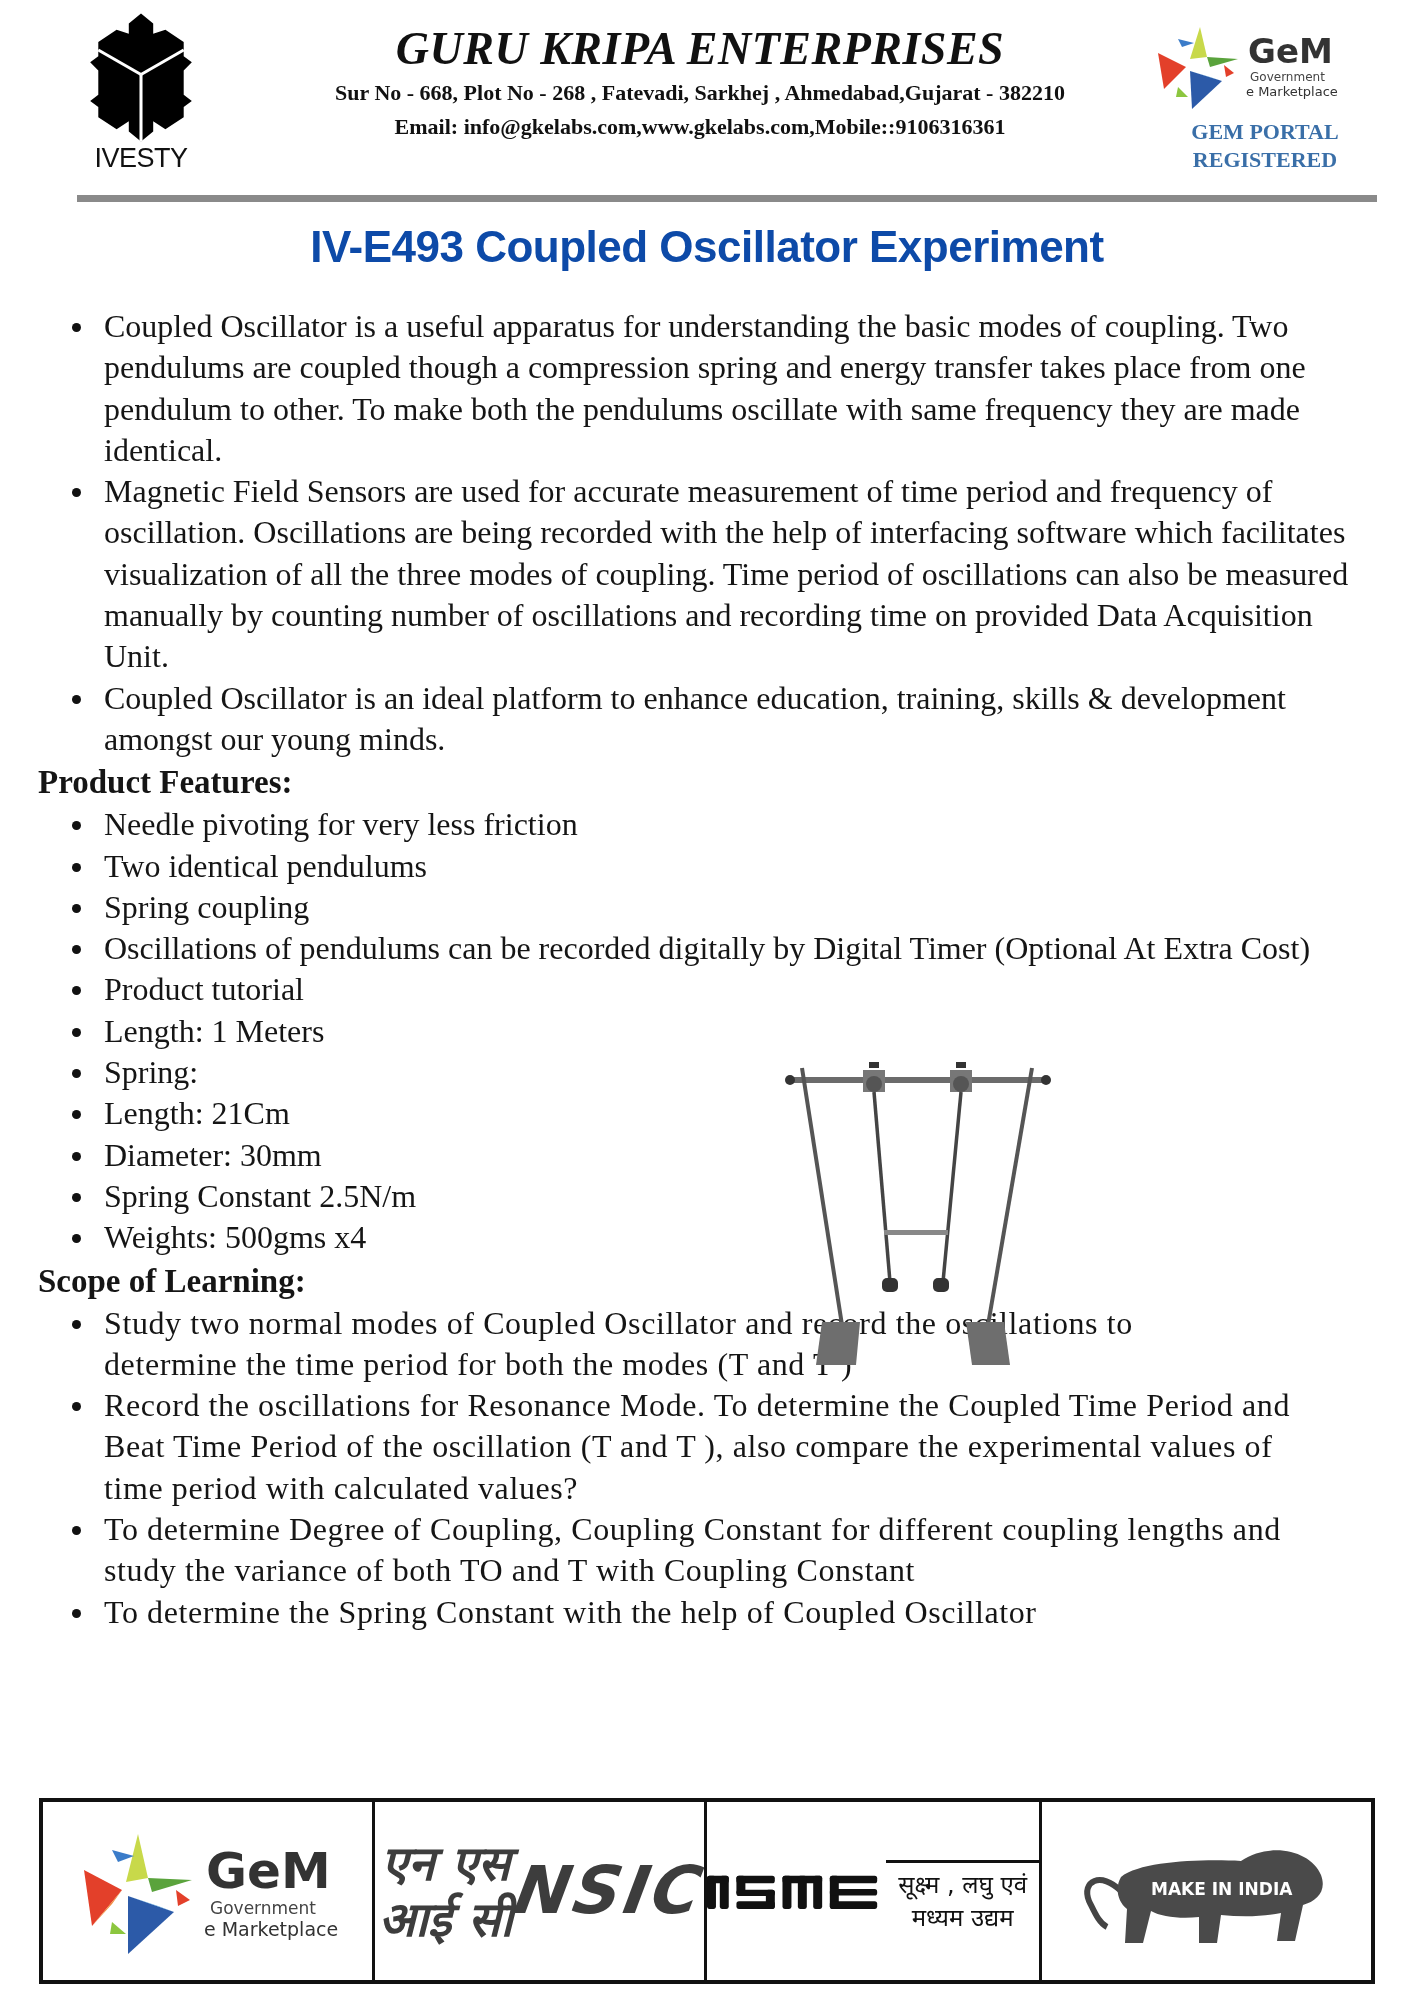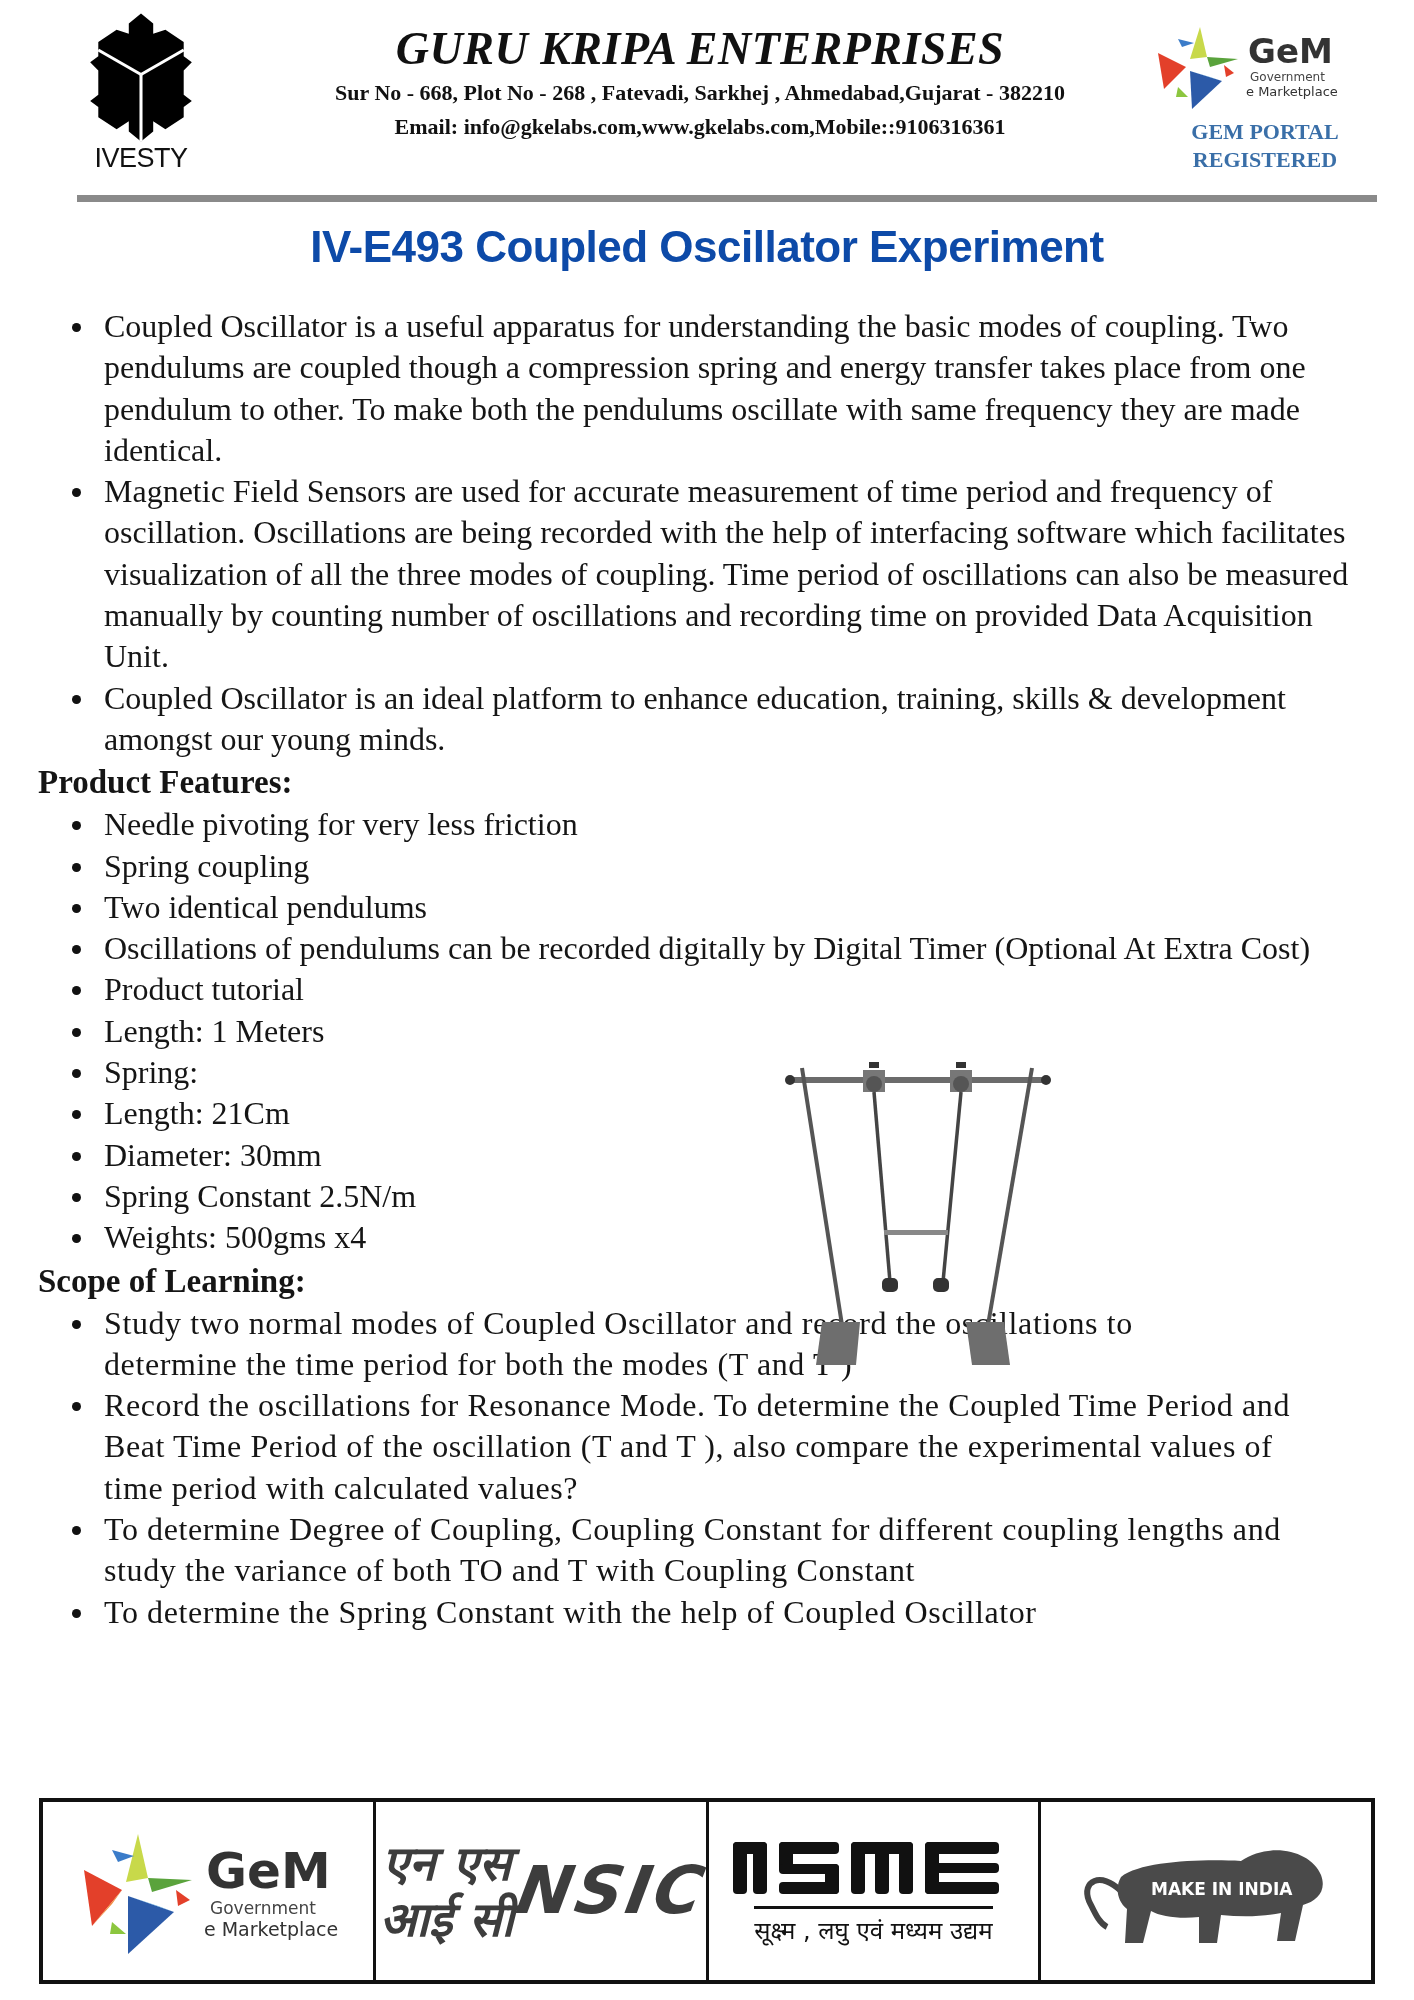--- a/index.html
+++ b/index.html
@@ -88,22 +88,22 @@
 <div class="content">
   <ul class="bullets">
     <li>Coupled Oscillator is a useful apparatus for understanding the basic modes of coupling. Two pendulums are coupled though a compression spring and energy transfer takes place from one pendulum to other. To make both the pendulums oscillate with same frequency they are made identical.</li>
     <li>Magnetic Field Sensors are used for accurate measurement of time period and frequency of oscillation. Oscillations are being recorded with the help of interfacing software which facilitates visualization of all the three modes of coupling. Time period of oscillations can also be measured manually by counting number of oscillations and recording time on provided Data Acquisition Unit.</li>
     <li>Coupled Oscillator is an ideal platform to enhance education, training, skills &amp; development amongst our young minds.</li>
   </ul>
 
   <div class="section-h">Product Features:</div>
   <ul class="bullets">
     <li>Needle pivoting for very less friction</li>
+    <li>Two identical pendulums</li>
     <li>Spring coupling</li>
-    <li>Two identical pendulums</li>
     <li>Oscillations of pendulums can be recorded digitally by Digital Timer (Optional At Extra Cost)</li>
     <li class="narrow">Product tutorial</li>
     <li class="narrow">Length: 1 Meters</li>
     <li class="narrow">Spring:</li>
     <li class="narrow">Length: 21Cm</li>
     <li class="narrow">Diameter: 30mm</li>
     <li class="narrow">Spring Constant 2.5N/m</li>
     <li class="narrow">Weights: 500gms x4</li>
   </ul>
 
@@ -160,21 +160,21 @@
       <polygon points="34,96 48,108 32,108" fill="#8cc63f"></polygon>
       <text x="128" y="62" font-family="DejaVu Sans, sans-serif" font-size="50" fill="#333" font-weight="bold">GeM</text>
       <text x="132" y="88" font-family="DejaVu Sans, sans-serif" font-size="17" fill="#444">Government</text>
       <text x="126" y="110" font-family="DejaVu Sans, sans-serif" font-size="19" fill="#333">e Marketplace</text>
     </svg>
   </div>
   <div class="cell" style="flex-direction:row;">
     <div class="nsic-hi">एन एस आई सी</div>
     <div class="nsic-en">NSIC</div>
   </div>
-  <div class="cell" style="flex-direction:column;">
+  <div class="cell" style="flex-direction:row;">
     <svg viewBox="0 0 280 60" width="280" height="60">
 
       <rect x="0" y="6" width="14" height="52" rx="4" fill="#111"></rect>
       <rect x="20" y="6" width="14" height="52" rx="4" fill="#111"></rect>
       <rect x="0" y="6" width="34" height="12" rx="4" fill="#111"></rect>
 
       <rect x="46" y="6" width="60" height="12" rx="4" fill="#111"></rect>
       <rect x="46" y="6" width="14" height="30" rx="4" fill="#111"></rect>
       <rect x="46" y="28" width="60" height="10" rx="4" fill="#111"></rect>
       <rect x="92" y="28" width="14" height="30" rx="4" fill="#111"></rect>

